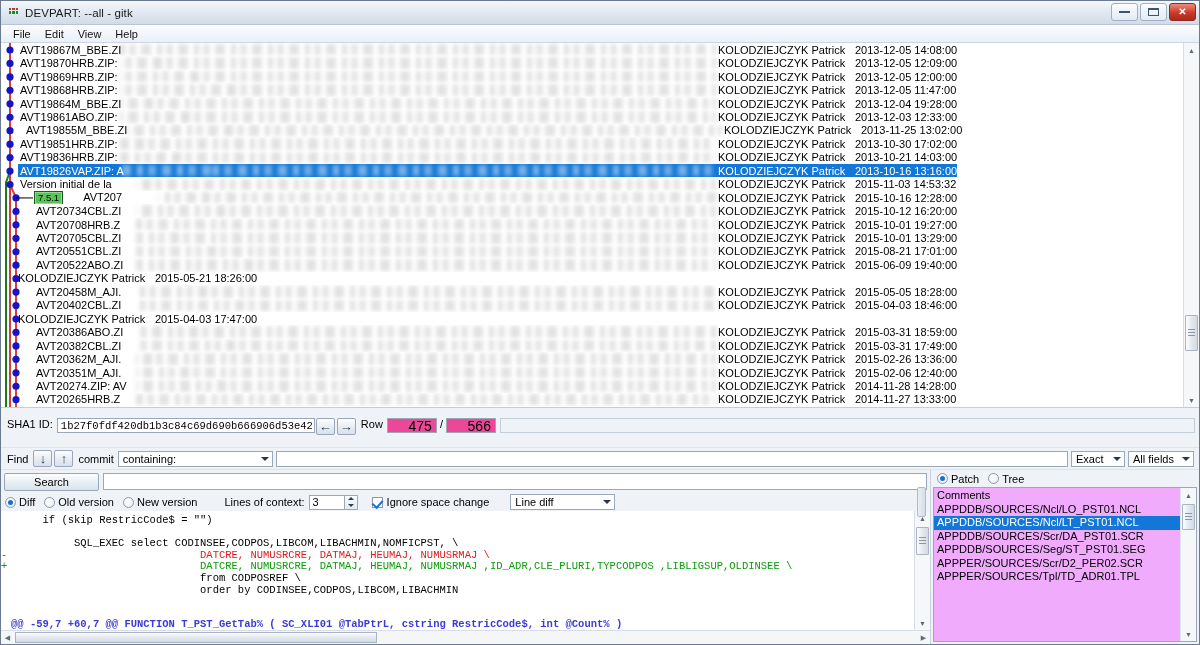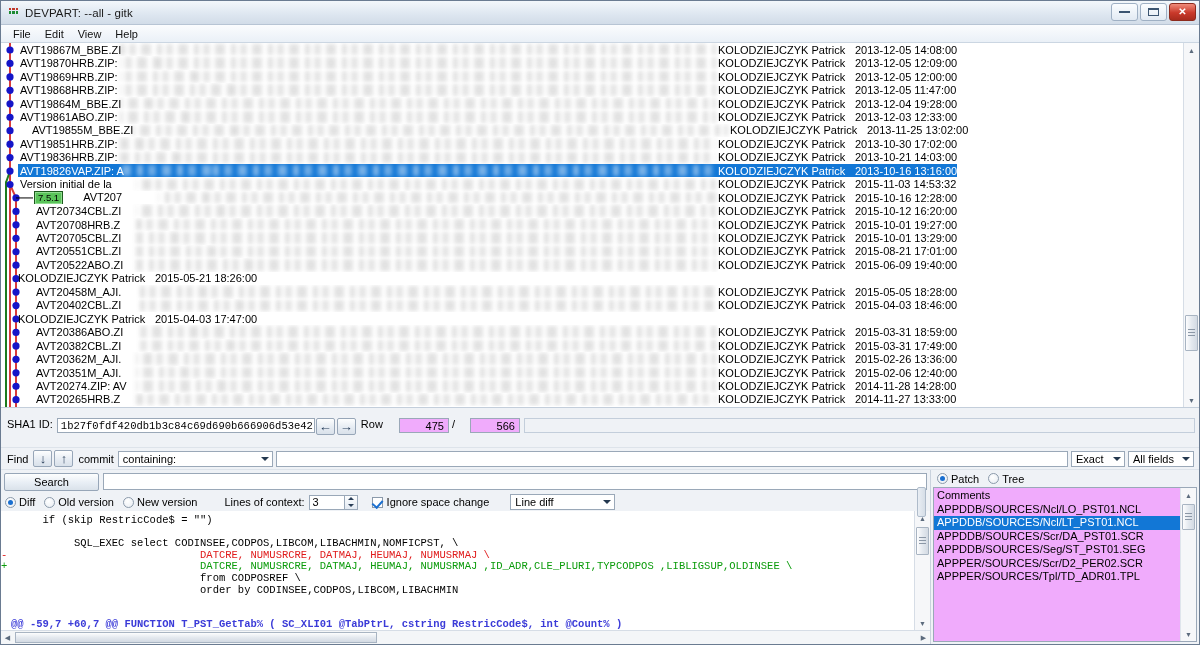--- a/index.html
+++ b/index.html
@@ -174,23 +174,23 @@
   }
   .arrowbtn{
     width:19px;height:17px;margin:0 1px;
     border:1px solid #97a6b8;border-radius:2px;
     background:linear-gradient(#fdfefe,#e6ecf3 55%,#d9e1ea);
     display:flex;align-items:center;justify-content:center;
     font-size:13px;color:#1c3350;line-height:1;
     box-sizing:border-box;
   }
   .numfield{
-    border:1px solid #9aa8b8;background:#f0abfc;height:15px;width:50px;
-    font-size:11px;display:flex;align-items:center;justify-content:flex-end;
-    padding:0 4px;box-sizing:border-box;color:#000;margin-left:12px;
+    border:1px solid #9aa8b8;background:#ec4899;height:15px;width:50px;
+    font-size:14px;display:flex;align-items:center;justify-content:flex-end;
+    padding:0 4px;box-sizing:border-box;color:#000;
   }
 
   
   .findbar{
     height:21px;flex:0 0 21px;display:flex;align-items:center;
     background:#eff2f6;padding:0 2px;border-bottom:1px solid #dde3ea;
   }
   .combo{
     border:1px solid #9aa8b8;background:#fff;height:16px;
     display:flex;align-items:center;box-sizing:border-box;
@@ -451,21 +451,21 @@
         </div>
         <div class="row" style="top: 67.25px; position: absolute; left: 0px; right: 0px;">
           <div class="c-graph"></div>
           <div class="c-msg">
             <span class="txt" style="margin-left: 0px;"><span>AVT19861ABO.ZIP:</span></span>
             <div class="blurf" style="left: 102px; right: 2px; background-position-x: 65px;"></div>
           </div>
           <div class="c-auth">KOLODZIEJCZYK Patrick</div>
           <div class="c-date">2013-12-03 12:33:00</div>
         </div>
-        <div class="row" style="top: 80.7px; position: absolute; left: 12px; right: 0px;">
+        <div class="row" style="top: 80.7px; position: absolute; left: 6px; right: 0px;">
           <div class="c-graph"></div>
           <div class="c-msg">
             <span class="txt" style="margin-left: 0px;"><span>AVT19855M_BBE.ZI</span></span>
             <div class="blurf" style="left: 102px; right: 2px; background-position-x: 102px;"></div>
           </div>
           <div class="c-auth">KOLODZIEJCZYK Patrick</div>
           <div class="c-date">2013-11-25 13:02:00</div>
         </div>
         <div class="row" style="top: 94.15px; position: absolute; left: 0px; right: 0px;">
           <div class="c-graph"></div>

